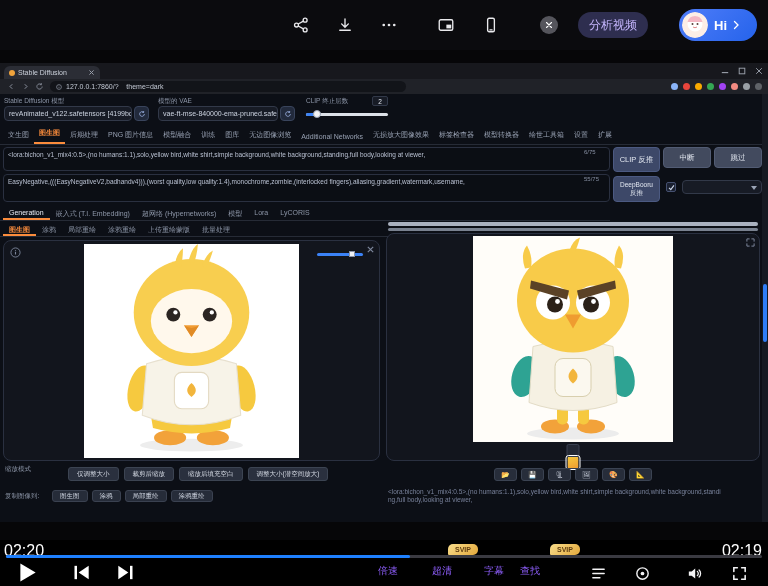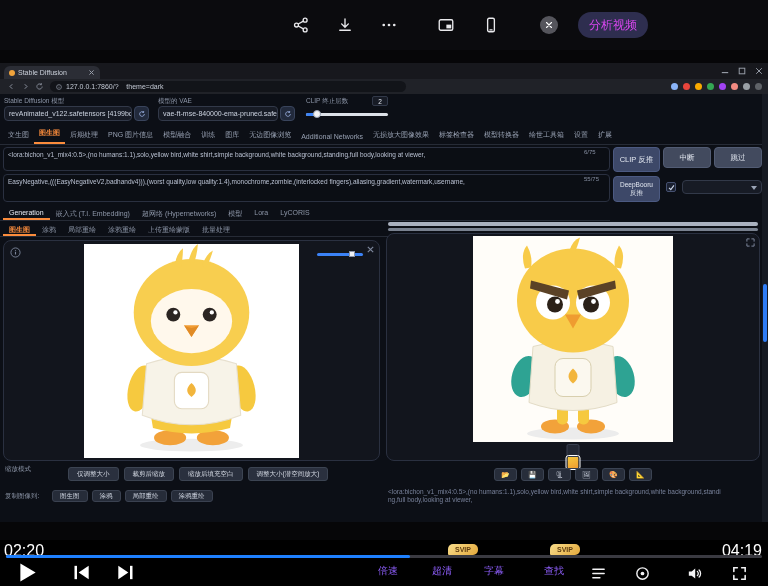--- a/index.html
+++ b/index.html
@@ -8,21 +8,21 @@
   .stage{position:relative;width:768px;height:586px;background:#000;overflow:hidden}
 
   
   .topbar{position:absolute;top:0;left:0;width:768px;height:50px;background:#0b0b0e}
   .tb-title{position:absolute;left:28px;top:16px;font-size:15px;font-weight:bold;color:#fff;white-space:nowrap}
   .tb-icon{position:absolute;top:16px;width:18px;height:18px;cursor:pointer}
   .tb-icon svg{width:100%;height:100%}
   .icon-share{left:292px}.icon-download{left:336px}.icon-more{left:380px}
   .icon-pip{left:437px}.icon-cast{left:482px}
   .tb-close{position:absolute;left:540px;top:16px;width:18px;height:18px;border-radius:50%;background:#55555c;display:flex;align-items:center;justify-content:center;cursor:pointer}
-  .analyze-btn{position:absolute;left:578px;top:12px;height:26px;padding:0 11px;border-radius:13px;background:#2e2e4f;color:#d946ef;font-size:12px;line-height:26px;cursor:pointer}
+  .analyze-btn{position:absolute;left:578px;top:12px;height:26px;padding:0 11px;border-radius:13px;background:#2e2e4f;color:#c4b5fd;font-size:12px;line-height:26px;cursor:pointer}
   .hi-btn{position:absolute;left:679px;top:9px;height:32px;width:78px;border-radius:16px;background:linear-gradient(135deg,#4f7df9,#2563eb);display:flex;align-items:center;cursor:pointer}
   .hi-avatar{width:26px;height:26px;border-radius:50%;margin-left:3px;overflow:hidden;flex:none}
   .hi-avatar svg{width:100%;height:100%}
   .hi-text{color:#fff;font-size:13px;font-weight:bold;margin-left:6px}
   .hi-chev{width:12px;height:12px;margin-left:3px}
 
   
   .video-area{position:absolute;top:50px;left:0;width:768px;height:490px;background:#060608}
   .browser{position:absolute;top:13px;left:0;width:768px;height:459px;background:#0d1017}
   .tabstrip{position:relative;height:16px;background:#17181d}
@@ -116,21 +116,21 @@
   .player{position:absolute;top:540px;left:0;width:768px;height:46px;background:#000}
   .time{position:absolute;font-size:16px;color:#fff}
   .time-cur{left:4px;top:2px}.time-dur{right:6px;top:2px}
   .progress{position:absolute;left:6px;top:15px;width:756px;height:3px;background:#3a3a41;border-radius:2px;cursor:pointer}
   .progress-fill{height:100%;background:#1e80ff;border-radius:2px}
   .pc{position:absolute;cursor:pointer}
   .play{left:18px;top:22px;width:20px;height:21px}
   .prev{left:73px;top:25px;width:18px;height:15px}
   .next{left:116px;top:25px;width:18px;height:15px}
   .lbl{position:absolute;top:24px;font-size:10px;color:#8b5cf6;cursor:pointer;white-space:nowrap}
-  .lbl-speed{left:378px}.lbl-quality{left:432px}.lbl-sub{left:484px}.lbl-find{left:544px}
+  .lbl-speed{left:378px}.lbl-quality{left:432px}.lbl-sub{left:484px}.lbl-find{left:520px}
   .svip{position:absolute;top:4px;width:30px;height:11px;border-radius:5px 5px 5px 1px;background:linear-gradient(135deg,#f8dc8a,#e3a93c);color:#5e3c10;font-size:7px;font-weight:bold;text-align:center;line-height:11px}
   .svip-q{left:448px}.svip-f{left:550px}
   .ic{position:absolute;top:25px;width:17px;height:17px;cursor:pointer}
   .ic-list{left:590px}.ic-target{left:634px}.ic-vol{left:686px}.ic-fs{left:731px}
 </style>
 </head>
 <body>
 
 <div class="stage">
 
@@ -171,20 +171,36 @@
           <rect x="7.5" y="3" width="9" height="18" rx="2" fill="none" stroke="#e9e9ec" stroke-width="1.8"></rect>
           <path d="M10.5 18.5h3" stroke="#e9e9ec" stroke-width="1.6" stroke-linecap="round"></path>
         </svg>
     </div>
     <div class="tb-close">
       <svg viewBox="0 0 24 24" width="10" height="10">
           <path d="M6 6 18 18M18 6 6 18" stroke="#fff" stroke-width="2.6" stroke-linecap="round"></path>
         </svg>
     </div>
     <div class="analyze-btn">分析视频</div>
+    <div class="hi-btn">
+      <div class="hi-avatar">
+        <svg viewBox="0 0 26 26">
+            <circle cx="13" cy="13" r="13" fill="#fdeee6"></circle>
+            <circle cx="13" cy="12" r="7.5" fill="#fff"></circle>
+            <path d="M5.5 10q1.5-6 7.5-6t7.5 6" fill="#f4b8c4"></path>
+            <circle cx="10.5" cy="12" r="1" fill="#5a4038"></circle>
+            <circle cx="15.5" cy="12" r="1" fill="#5a4038"></circle>
+            <path d="M11 15q2 1.5 4 0" stroke="#d96a6a" stroke-width="0.8" fill="none"></path>
+          </svg>
+      </div>
+      <span class="hi-text">Hi</span>
+      <svg class="hi-chev" viewBox="0 0 24 24">
+          <path d="M9 5l7 7-7 7" fill="none" stroke="#fff" stroke-width="2.6" stroke-linecap="round"></path>
+        </svg>
+    </div>
   </header>
 
   <div class="video-area">
     <div class="browser">
 
       <div class="tabstrip">
         <div class="btab">
           <span class="btab-fav"></span>
           <span class="btab-title">Stable Diffusion</span>
           <svg class="btab-close" viewBox="0 0 10 10">
@@ -413,21 +429,21 @@
 
         <div class="pg-scroll">
           <div class="pg-thumb"></div>
         </div>
       </div>
     </div>
   </div>
 
   <footer class="player">
     <span class="time time-cur">02:20</span>
-    <span class="time time-dur">04:19</span>
+    <span class="time time-dur">02:19</span>
     <div class="progress">
       <div class="progress-fill" style="width: 53.5%;"></div>
     </div>
 
     <svg class="pc play" viewBox="0 0 20 22">
         <path d="M2 1.5 18 11 2 20.5Z" fill="#fff"></path>
       </svg>
     <svg class="pc prev" viewBox="0 0 20 18">
         <rect x="1" y="1" width="3" height="16" fill="#fff"></rect>
         <path d="M18 1 6 9l12 8Z" fill="#fff"></path>

